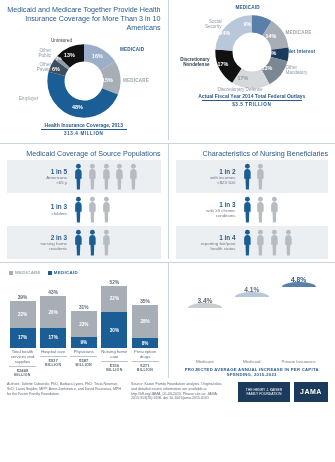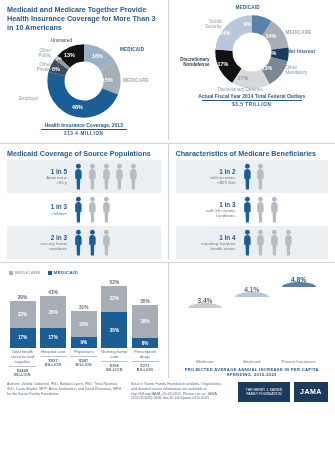--- a/index.html
+++ b/index.html
@@ -19,21 +19,21 @@
   .banner-text{
     color:#ffffff;font-size:8px;font-weight:bold;letter-spacing:.6px;
   }
 
   
   .row{display:flex;}
   .col{width:167.5px;box-sizing:border-box;padding:5px 7px 0 7px;position:relative;}
   .col.right{border-left:1px solid #c8d4de;}
 
   .sect-title{
-    color:#2a5a8c;font-size:7.2px;font-weight:bold;line-height:1.25;margin:0 0 2px 0;
+    color:#2a5a8c;font-size:7.2px;font-weight:normal;line-height:1.25;margin:0 0 2px 0;text-align:right;
   }
   .divider{height:1px;background:#c8d4de;margin:3px 0 0 0;}
 
   
   .donut-wrap{position:relative;width:100%;height:106px;}
   .donut{position:absolute;left:50%;transform:translateX(-50%);top:8px;}
   .dlabel{position:absolute;font-size:4.6px;line-height:1.15;color:#8a99a8;}
   .dlabel.dark{color:#2a5a8c;font-weight:bold;letter-spacing:.2px;}
   .dlabel.grey{color:#9aa7b4;font-weight:bold;letter-spacing:.2px;}
   .dlabel.blk{color:#30404f;}
@@ -289,21 +289,21 @@
                   <circle cx="20" cy="12" r="9" fill="#b6bcc2"></circle>
                   <path d="M20 22c-8 0-12 5-12 12v24h5l1.5 40h11L27 58h5V34c0-7-4-12-12-12z" fill="#b6bcc2"></path>
                 </svg>
               </span>
             </div>
           </div>
         </div>
     </div>
 
     <div class="col right">
-      <div class="sect-title">Characteristics of Medicare Beneficiaries</div>
+      <div class="sect-title">Characteristics of Nursing Beneficiaries</div>
       <div class="people-block" id="p4-rows">
           <div class="prow alt">
             <div class="plabel">
               <div class="pratio">1 in 2</div>
               <div class="pdesc" style="white-space: pre-line;">with incomes
 &lt;$23 500</div>
             </div>
             <div class="picons">
               <span>
                 <svg width="10.8" height="27" viewBox="0 0 40 100">

